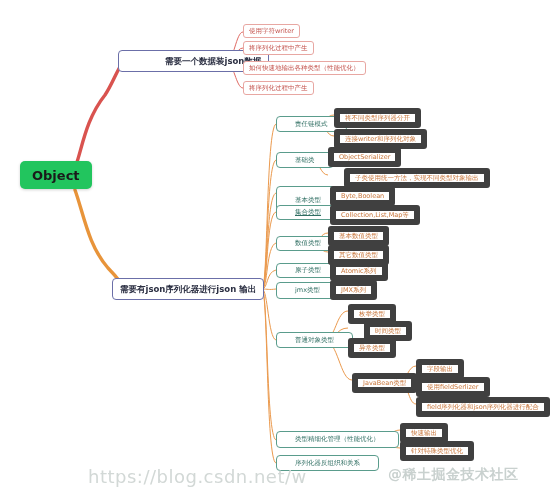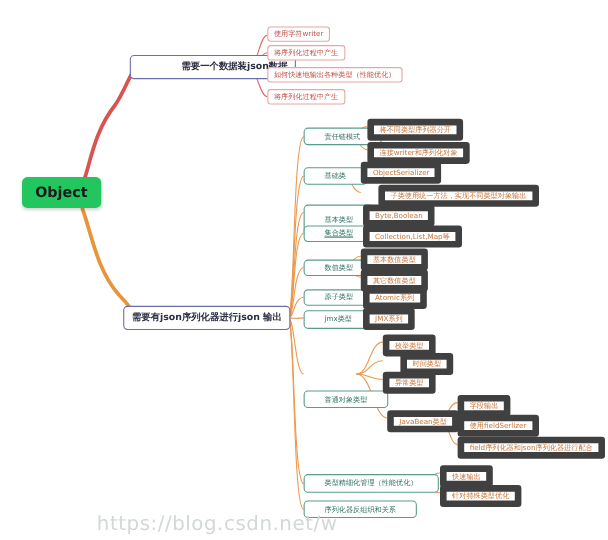--- a/index.html
+++ b/index.html
@@ -158,21 +158,21 @@
 
   <div class="node n-main" style="left:112px;top:278px;height:22px;">需要有json序列化器进行json 输出</div>
 
   <div class="node n-teal" style="left:276px;top:116px;height:16px;">责任链模式</div>
   <div class="node n-teal" style="left:276px;top:152px;height:16px;">基础类</div>
   <div class="node n-teal" style="left:276px;top:186px;height:29px;">基本类型</div>
   <div class="node n-teal" style="left:276px;top:205px;height:15px;text-decoration:underline;">集合类型</div>
   <div class="node n-teal" style="left:276px;top:236px;height:15px;">数值类型</div>
   <div class="node n-teal" style="left:276px;top:263px;height:15px;">原子类型</div>
   <div class="node n-teal" style="left:276px;top:282px;height:17px;">jmx类型</div>
-  <div class="node n-teal" style="left:276px;top:332px;height:16px;margin-top:23px;">普通对象类型</div>
+  <div class="node n-teal" style="left:276px;top:332px;height:16px;">普通对象类型</div>
   <div class="node n-teal" style="left:276px;top:431px;height:17px;text-align:right;">类型精细化管理（性能优化）</div>
   <div class="node n-teal" style="left:276px;top:455px;height:16px;">序列化器反组织和关系</div>
 
   <div class="node n-orange" style="left:334px;top:108px;height:14px;">将不同类型序列器分开</div>
   <div class="node n-orange" style="left:334px;top:129px;height:14px;">连接writer和序列化对象</div>
 
   <div class="node n-orange" style="left:328px;top:147px;height:14px;">ObjectSerializer</div>
   <div class="node n-orange" style="left:328px;top:168px;height:14px;margin-left:16px;">子类使用统一方法，实现不同类型对象输出</div>
 
   <div class="node n-orange" style="left:330px;top:186px;height:14px;">Byte,Boolean</div>
@@ -190,14 +190,15 @@
   <div class="node n-orange" style="left:352px;top:373px;height:14px;">JavaBean类型</div>
 
   <div class="node n-orange" style="left:416px;top:359px;height:14px;">字段输出</div>
   <div class="node n-orange" style="left:416px;top:377px;height:14px;">使用fieldSerlizer</div>
   <div class="node n-orange" style="left:416px;top:397px;height:14px;">field序列化器和json序列化器进行配合</div>
 
   <div class="node n-orange" style="left:400px;top:423px;height:14px;">快速输出</div>
   <div class="node n-orange" style="left:400px;top:441px;height:14px;">针对特殊类型优化</div>
 
   <div class="watermark wm-url">https://blog.csdn.net/w</div>
+  <div class="watermark wm-tag">@稀土掘金技术社区</div>
 
 </div>
 
 </body></html>

